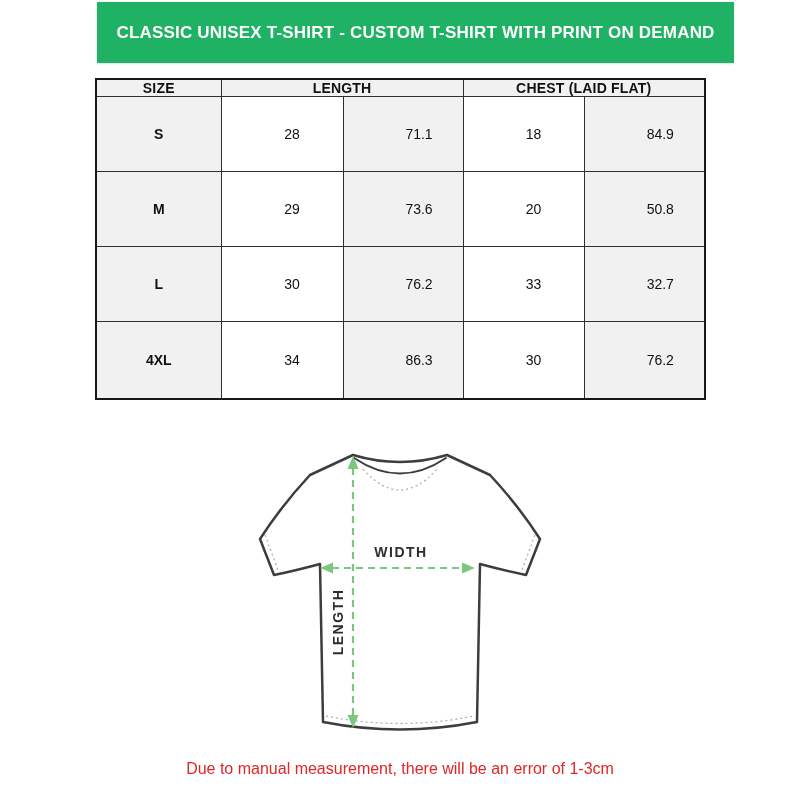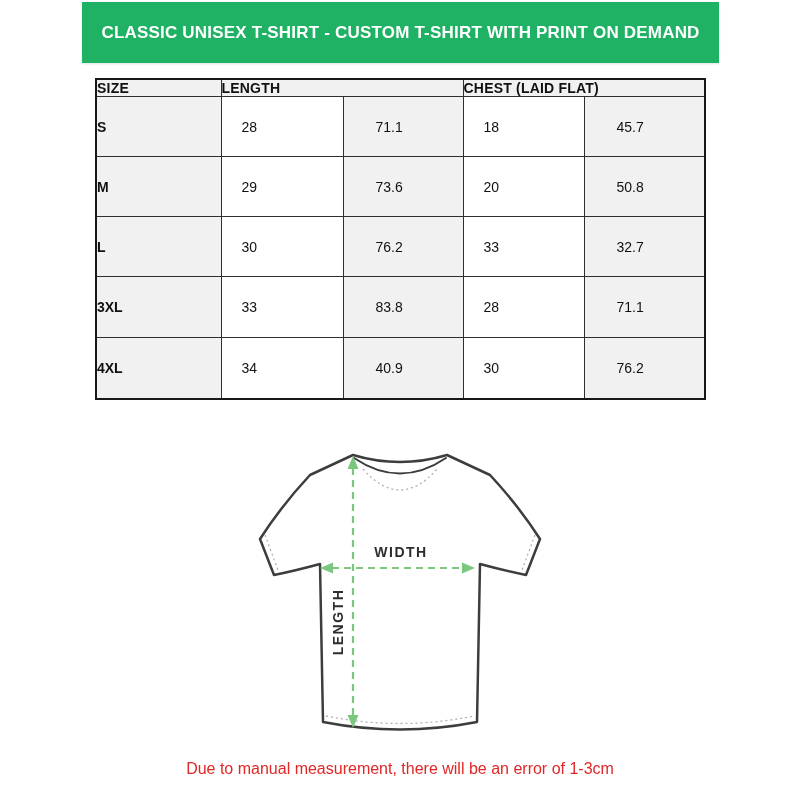--- a/index.html
+++ b/index.html
@@ -13,40 +13,40 @@
   }
   * { margin: 0; padding: 0; box-sizing: border-box; }
   html, body { width: 800px; height: 800px; background: #ffffff; }
   body {
     font-family: "Liberation Sans", "DejaVu Sans", sans-serif;
     position: relative;
     overflow: hidden;
   }
   .banner {
     position: absolute;
-    left: 82px; top: 2px;
+    left: 97px; top: 2px;
     width: 637px; height: 61px;
     background: var(--banner_bg);
     display: flex; align-items: center; justify-content: center;
     box-shadow: 0 1px 2px rgba(0,0,0,0.12);
   }
   .banner h1 {
     color: #ffffff;
     font-size: 17px;
     font-weight: bold;
     letter-spacing: 0.2px;
     white-space: nowrap;
   }
   table.size-table {
     position: absolute;
     left: 95px; top: 78px;
     width: 609px; height: 322px;
     border-collapse: collapse;
     table-layout: fixed;
-    text-align: left;
+    text-align: center;
     border: 2.5px solid #181818;
   }
   .size-table th, .size-table td {
     border: 1.5px solid var(--border_dark);
     font-size: 14px;
     color: #111111;
     vertical-align: middle;
   }
   .size-table th {
     background: var(--cell_gray);
@@ -107,47 +107,40 @@
       <th colspan="2">LENGTH</th>
       <th colspan="2">CHEST (LAID FLAT)</th>
     </tr>
   </thead>
   <tbody>
     <tr>
       <td class="size-cell">S</td>
       <td class="val-in">28</td>
       <td class="val-cm">71.1</td>
       <td class="val-in">18</td>
-      <td class="val-cm">45.7</td>
+      <td class="val-cm">84.9</td>
     </tr>
     <tr>
       <td class="size-cell">M</td>
       <td class="val-in">29</td>
       <td class="val-cm">73.6</td>
       <td class="val-in">20</td>
       <td class="val-cm">50.8</td>
     </tr>
     <tr>
       <td class="size-cell">L</td>
       <td class="val-in">30</td>
       <td class="val-cm">76.2</td>
       <td class="val-in">33</td>
       <td class="val-cm">32.7</td>
     </tr>
     <tr>
-      <td class="size-cell">3XL</td>
-      <td class="val-in">33</td>
-      <td class="val-cm">83.8</td>
-      <td class="val-in">28</td>
-      <td class="val-cm">71.1</td>
-    </tr>
-    <tr>
       <td class="size-cell">4XL</td>
       <td class="val-in">34</td>
-      <td class="val-cm">40.9</td>
+      <td class="val-cm">86.3</td>
       <td class="val-in">30</td>
       <td class="val-cm">76.2</td>
     </tr>
   </tbody>
 </table>
 
 <svg class="shirt-svg" viewBox="0 0 340 340">
 
   <path class="shirt-body" d="M123,30 L80,50 Q52,80 30,114 L44,150 Q64,146 90,139 L93,297 Q170,312 247,297 L250,139 Q276,146 296,150 L310,114 Q288,80 260,50 L217,30 Q170,44 123,30 Z"></path>
 

